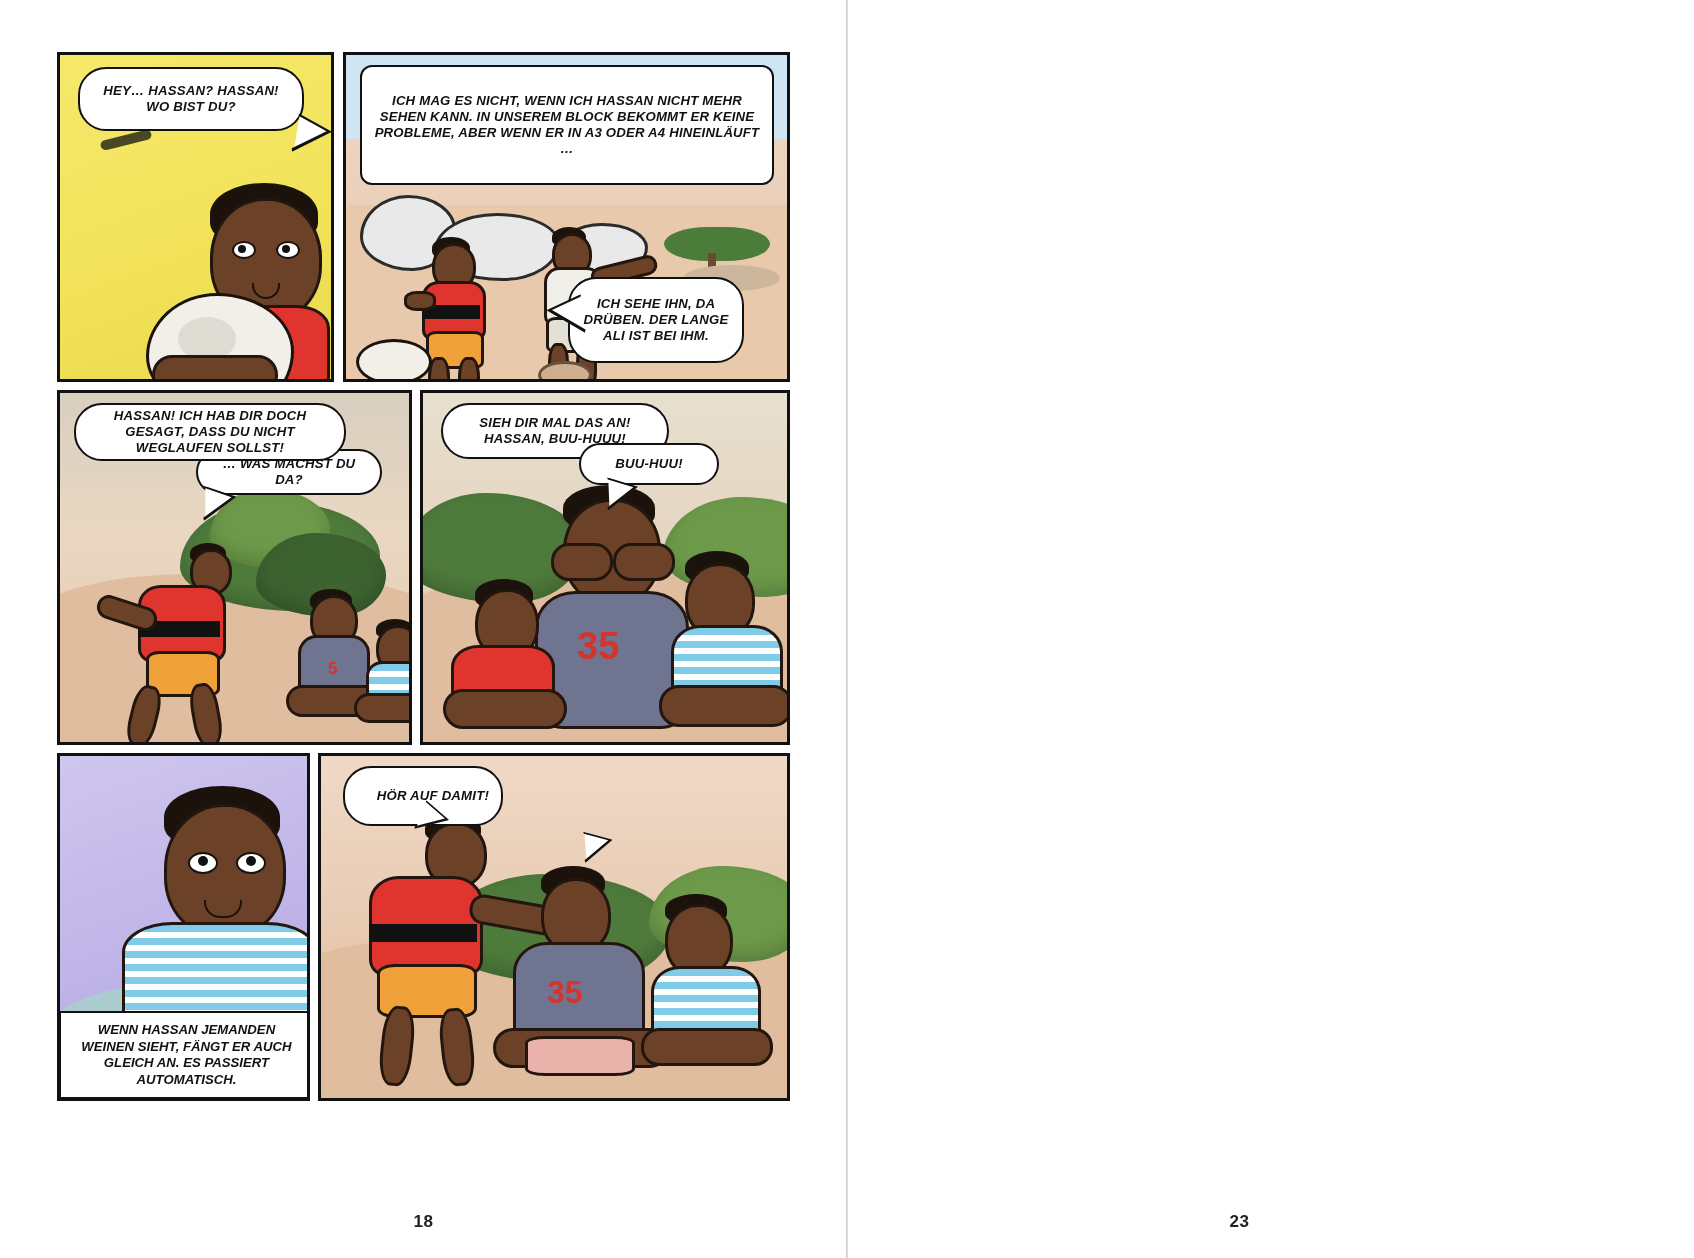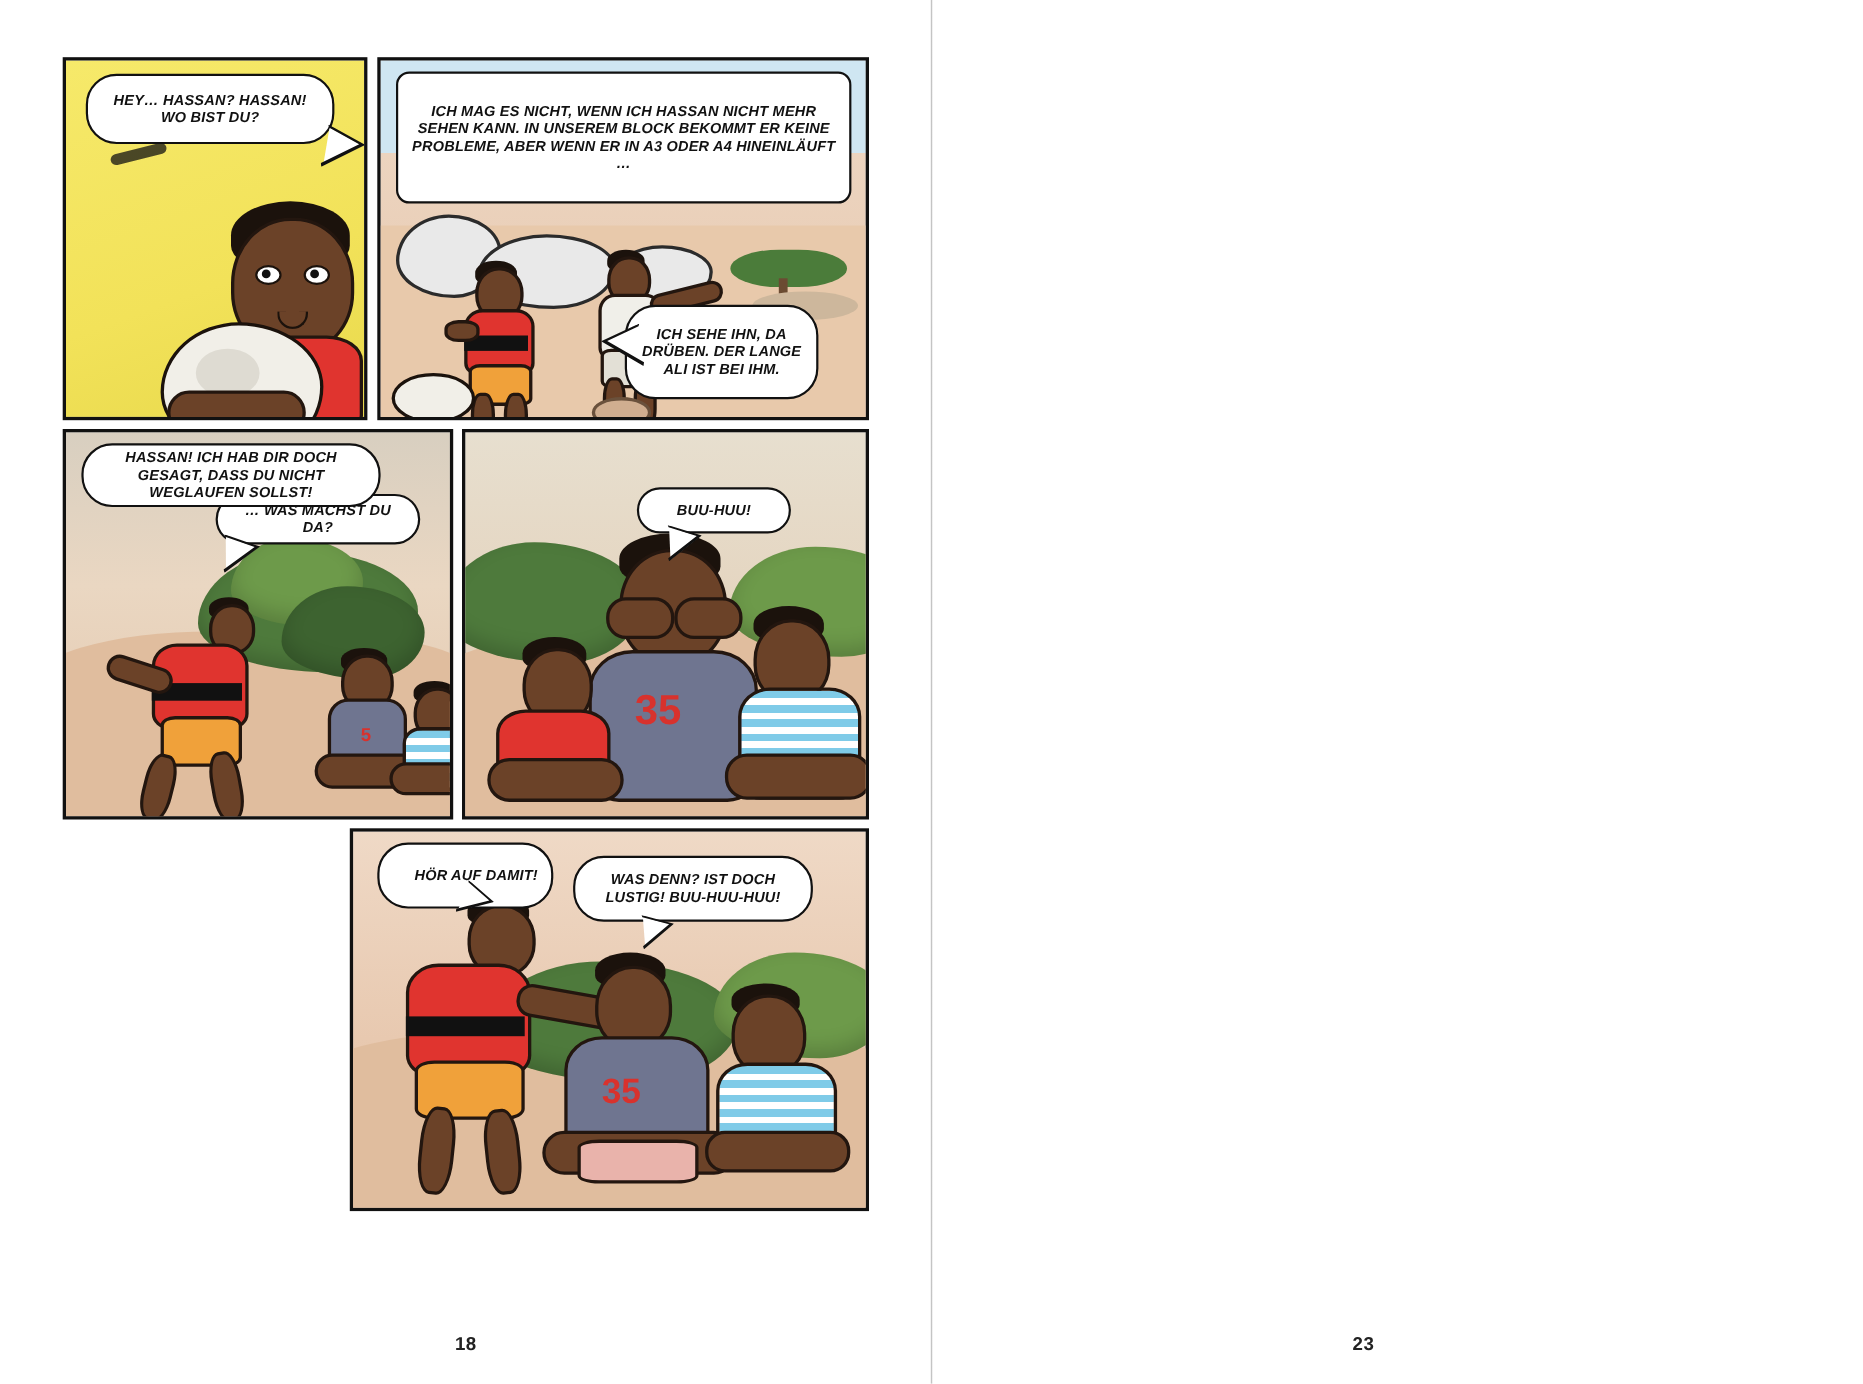--- a/index.html
+++ b/index.html
@@ -204,26 +204,45 @@
         <div class="hair" style="left:52px;top:186px;width:58px;height:30px;"></div>
         <div class="head" style="left:52px;top:196px;width:58px;height:64px;"></div>
         <div class="torso red" style="left:28px;top:252px;width:98px;height:78px;"></div>
         <div class="limb" style="left:20px;top:296px;width:118px;height:34px;border-radius:20px;"></div>
 
         <div class="hair" style="left:262px;top:158px;width:64px;height:32px;"></div>
         <div class="head" style="left:262px;top:170px;width:64px;height:70px;"></div>
         <div class="torso blue-stripe" style="left:248px;top:232px;width:106px;height:96px;"></div>
         <div class="limb" style="left:236px;top:292px;width:128px;height:36px;border-radius:20px;"></div>
       </div>
+      <div class="balloon" style="left:18px;top:10px;width:228px;height:56px;">
+        <span>SIEH DIR MAL DAS AN! HASSAN, BUU-HUUU!</span>
+      </div>
       <div class="balloon" style="left:156px;top:50px;width:140px;height:42px;">
         <span>BUU-HUU!</span>
       </div>
       <div class="tailwrap" style="left:180px;top:86px;transform:rotate(10deg) scale(.85);"></div>
     </div>
 
+    <div class="panel bg-violet" style="left:57px;top:753px;width:253px;height:348px;">
+      <div class="art">
+        <div class="shape" style="left:-20px;top:226px;right:-20px;height:120px;background:#9fe0b9;opacity:.55;border-radius:50% 50% 0 0;"></div>
+        <div class="hair" style="left:104px;top:30px;width:116px;height:62px;"></div>
+        <div class="head" style="left:104px;top:48px;width:116px;height:128px;"></div>
+        <div class="shape" style="left:128px;top:96px;width:26px;height:18px;background:#fff;border:2px solid #1b120c;border-radius:50%;"></div>
+        <div class="shape" style="left:176px;top:96px;width:26px;height:18px;background:#fff;border:2px solid #1b120c;border-radius:50%;"></div>
+        <div class="shape" style="left:138px;top:100px;width:10px;height:10px;background:#111;border-radius:50%;"></div>
+        <div class="shape" style="left:186px;top:100px;width:10px;height:10px;background:#111;border-radius:50%;"></div>
+        <div class="shape" style="left:144px;top:144px;width:34px;height:16px;border:2px solid #1b120c;border-top:none;border-radius:0 0 16px 16px;"></div>
+        <div class="torso blue-stripe" style="left:62px;top:166px;width:190px;height:110px;"></div>
+      </div>
+      <div class="caption" style="left:-1px;bottom:-1px;width:255px;height:88px;">
+        <span>WENN HASSAN JEMANDEN WEINEN SIEHT, FÄNGT ER AUCH GLEICH AN. ES PASSIERT AUTOMATISCH.</span>
+      </div>
+    </div>
 
     <div class="panel bg-sand2" style="left:318px;top:753px;width:472px;height:348px;">
       <div class="art">
         <div class="ground"></div>
         <div class="hedge" style="left:120px;top:118px;width:230px;height:110px;"></div>
         <div class="hedge light" style="left:328px;top:110px;width:160px;height:96px;"></div>
 
         <div class="hair" style="left:104px;top:58px;width:56px;height:28px;"></div>
         <div class="head" style="left:104px;top:66px;width:56px;height:60px;"></div>
         <div class="torso red" style="left:48px;top:120px;width:108px;height:96px;"></div>
@@ -242,23 +261,20 @@
 
         <div class="hair" style="left:344px;top:138px;width:62px;height:30px;"></div>
         <div class="head" style="left:344px;top:148px;width:62px;height:68px;"></div>
         <div class="torso blue-stripe" style="left:330px;top:210px;width:104px;height:92px;"></div>
         <div class="limb" style="left:320px;top:272px;width:126px;height:32px;border-radius:18px;"></div>
       </div>
       <div class="balloon" style="left:22px;top:10px;width:160px;height:60px;justify-content:flex-end;">
         <span>HÖR AUF DAMIT!</span>
       </div>
       <div class="tailwrap" style="left:92px;top:48px;transform:rotate(34deg) scale(.8);"></div>
-      <div class="balloon" style="left:200px;top:22px;width:218px;height:60px;">
-        <span>WAS DENN? IST DOCH LUSTIG! BUU-HUU-HUU!</span>
-      </div>
       <div class="tailwrap" style="left:258px;top:76px;transform:rotate(8deg) scale(.8);"></div>
     </div>
 
     <div class="page-number">18</div>
   </div>
 
   <div class="gutter"></div>
 
   <div class="page page-right">
 

